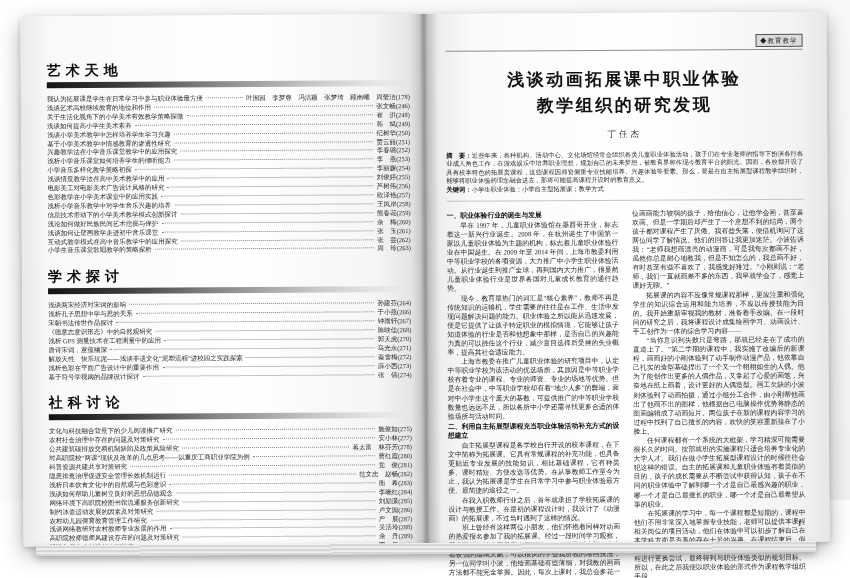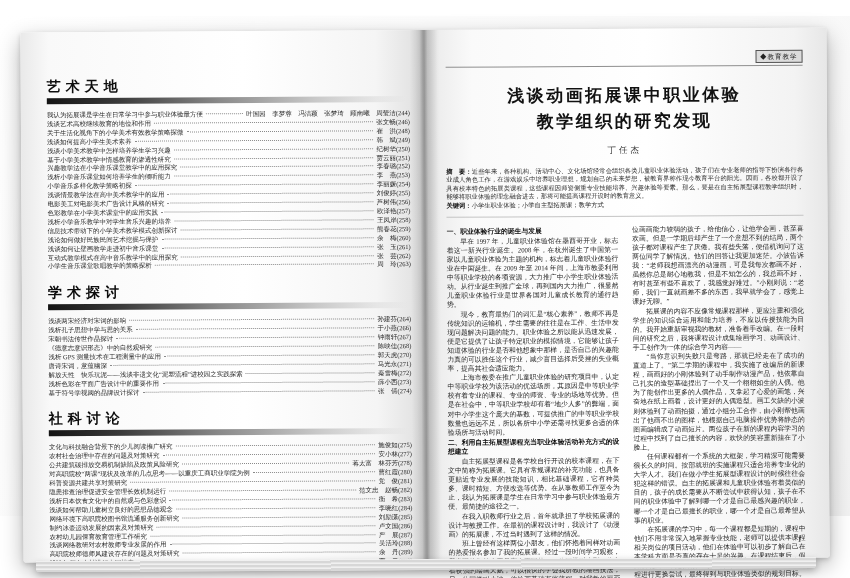--- a/index.html
+++ b/index.html
@@ -1,19 +1,19 @@
 <!DOCTYPE html>
 <html><head>
 <meta charset="utf-8">
 <style>
   * { margin:0; padding:0; box-sizing:border-box; }
   html,body { width:850px; height:578px; overflow:hidden; background:#ffffff;
               font-family:"Liberation Serif", serif; }
   .scene { position:relative; width:850px; height:500px;
-           background:linear-gradient(135deg,#ffffff 0%,#fafafa 55%,#f2f2f2 100%);margin-top:16px; }
+           background:linear-gradient(135deg,#ffffff 0%,#fafafa 55%,#f2f2f2 100%); }
   .spread { position:absolute; left:22px; top:14px; width:806px; height:530px;
             display:flex; transform:rotate(-0.35deg);
             box-shadow:0 8px 22px rgba(0,0,0,.30), 0 2px 5px rgba(0,0,0,.18);
             border-radius:2px; }
   .page { width:50%; height:100%; position:relative; }
   .page-left  { background:linear-gradient(to right,#e9e9e9 0%,#f9f9f9 7%,#ffffff 55%,#f5f5f5 88%,#e2e2e2 98%,#d6d6d6 100%);
                 padding:46px 14px 0 26px; border-radius:2px 0 0 2px; }
   .page-right { background:linear-gradient(to right,#cdcdcd 0%,#eeeeee 4%,#fafafa 12%,#ffffff 55%,#f3f3f3 92%,#e7e7e7 100%);
                 padding:24px 24px 0 22px; border-radius:0 2px 2px 0; }
   .gutter { position:absolute; top:0; bottom:0; left:calc(50% - 14px); width:28px;
@@ -67,21 +67,21 @@
   <div class="spread">
 
     <div class="page page-left">
       <div id="toc-root">
           <div class="toc-section">
             <div class="sec-head">艺术天地</div>
             <div class="sec-bar"></div>
             <div class="toc-row">
               <span class="t">我认为拓展课是学生在日常学习中参与职业体验最方便</span>
               <span class="leader"></span>
-              <span class="a">叶国园　李梦蓉　冯洁颖　张梦琦　顾南曦　周莹洁(244)</span>
+              <span class="a">叶国园　李梦蓉　冯洁颖　张梦琦　顾南曦　周莹洁(178)</span>
             </div>
             <div class="toc-row">
               <span class="t">浅谈艺术高校继续教育的地位和作用</span>
               <span class="leader"></span>
               <span class="a">张文畅(246)</span>
             </div>
             <div class="toc-row">
               <span class="t">关于生活化视角下的小学美术有效教学策略探微</span>
               <span class="leader"></span>
               <span class="a">崔　洪(248)</span>

